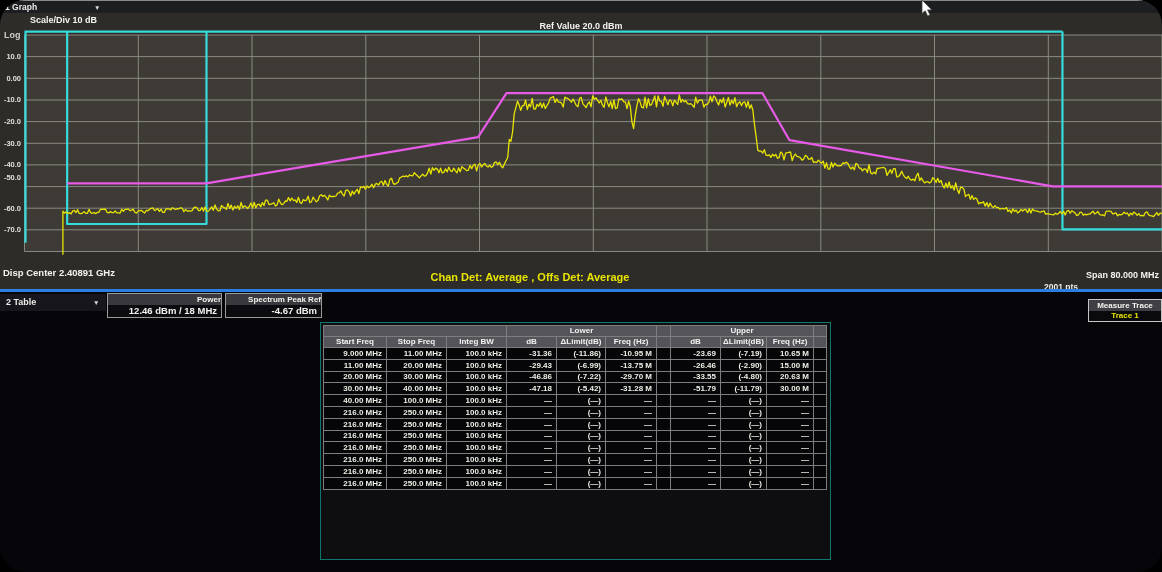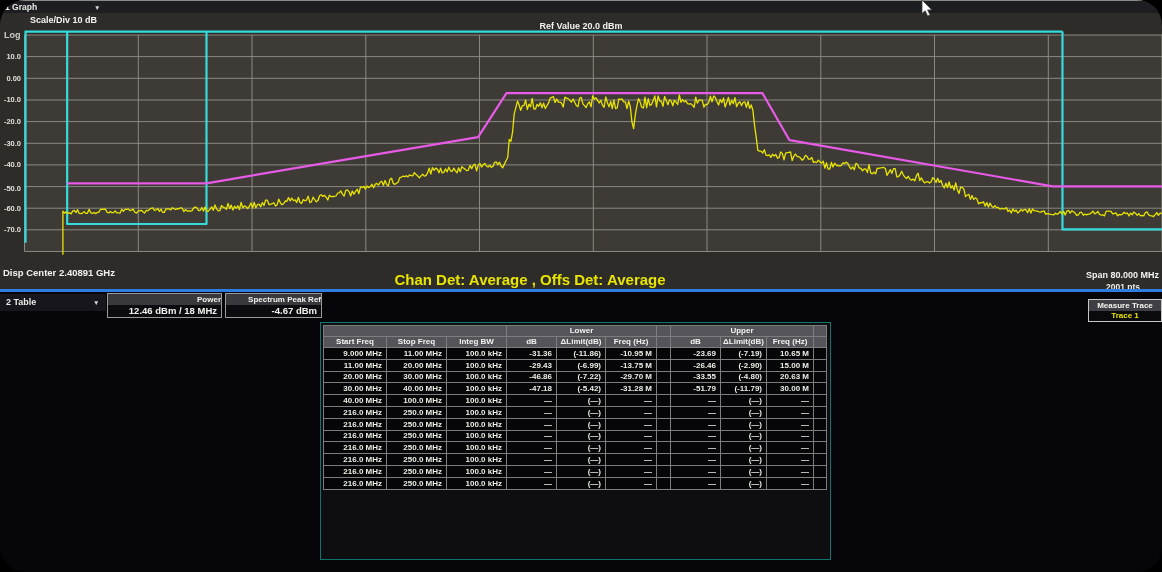--- a/index.html
+++ b/index.html
@@ -12,23 +12,23 @@
           border-top:1px solid #8a8a88;box-sizing:border-box;}
   .topbar .lbl{position:absolute;left:5px;top:1px;font-size:8.5px;color:#e9e9e5;}
   .chev{position:absolute;font-size:6.5px;color:#d8d8d4;}
   .topbar .chev{left:94px;top:3px;}
   .scalediv{position:absolute;left:2px;top:15px;font-size:9px;color:#f4f4f0;padding-left:28px;}
   .refvalue{position:absolute;left:0;right:0;top:21px;text-align:center;font-size:9px;color:#f2f2ee;}
   .loglabel{position:absolute;left:4px;top:30px;font-size:9px;color:#cfcfc8;}
   .ylab{position:absolute;left:0;width:21px;text-align:right;font-size:7.5px;color:#e0e0d9;}
   #plot{position:absolute;left:0;top:0;}
   .dispcenter{position:absolute;left:3px;top:267px;font-size:9.5px;color:#f2f2ee;}
-  .chandet{position:absolute;left:380px;top:271px;width:300px;text-align:center;font-size:15px;color:#e8e400;}
+  .chandet{position:absolute;left:380px;top:271px;width:300px;text-align:center;font-size:11px;color:#e8e400;}
   .spanlab{position:absolute;left:1086px;top:270px;font-size:9px;color:#f2f2ee;}
-  .ptslab{position:absolute;left:1106px;top:282px;font-size:8.5px;color:#eeeee8;text-align:right;}
+  .ptslab{position:absolute;left:1044px;top:282px;font-size:8.5px;color:#eeeee8;text-align:right;}
   .bluesep{position:absolute;left:0;top:289px;width:1162px;height:3px;background:#2d7ee2;}
   
   .bottom-section{position:absolute;left:0;top:292px;width:1162px;height:280px;background:#05050a;}
   .tablesel{position:absolute;left:0;top:2px;width:106px;height:17px;background:#16161c;}
   .tablesel .lbl{position:absolute;left:6px;top:3px;font-size:9px;color:#e9e9e5;}
   .tablesel .chev{left:93px;top:5px;}
   .readout{position:absolute;top:1px;height:23px;border:1px solid #9a9a9a;box-sizing:content-box;}
   .readout .rl{height:11px;line-height:11px;background:#38383d;color:#f0f0ec;font-size:8px;text-align:right;padding-left:11px;}
   .readout .rv{height:12px;line-height:12px;background:#0c0c10;color:#f2f2ee;font-size:9.5px;text-align:right;padding-right:4px;}
   .powerbox{left:107px;width:113px;}
@@ -69,21 +69,21 @@
     <div class="scalediv">Scale/Div 10 dB</div>
     <div class="refvalue">Ref Value 20.0 dBm</div>
     <div class="loglabel">Log</div>
     <div id="ylabels">
         <div class="ylab" style="top: 52.15px;">10.0</div>
         <div class="ylab" style="top: 73.8px;">0.00</div>
         <div class="ylab" style="top: 95.45px;">-10.0</div>
         <div class="ylab" style="top: 117.1px;">-20.0</div>
         <div class="ylab" style="top: 138.75px;">-30.0</div>
         <div class="ylab" style="top: 160.4px;">-40.0</div>
-        <div class="ylab" style="top: 184px;">-50.0</div>
+        <div class="ylab" style="top: 173px;">-50.0</div>
         <div class="ylab" style="top: 203.7px;">-60.0</div>
         <div class="ylab" style="top: 225.35px;">-70.0</div>
       </div>
     <div class="dispcenter">Disp Center 2.40891 GHz</div>
     <div class="chandet">Chan Det: Average ,  Offs Det: Average</div>
     <div class="spanlab">Span 80.000 MHz</div>
     <div class="ptslab">2001 pts</div>
   </div>
 
   <div class="bluesep"></div>

